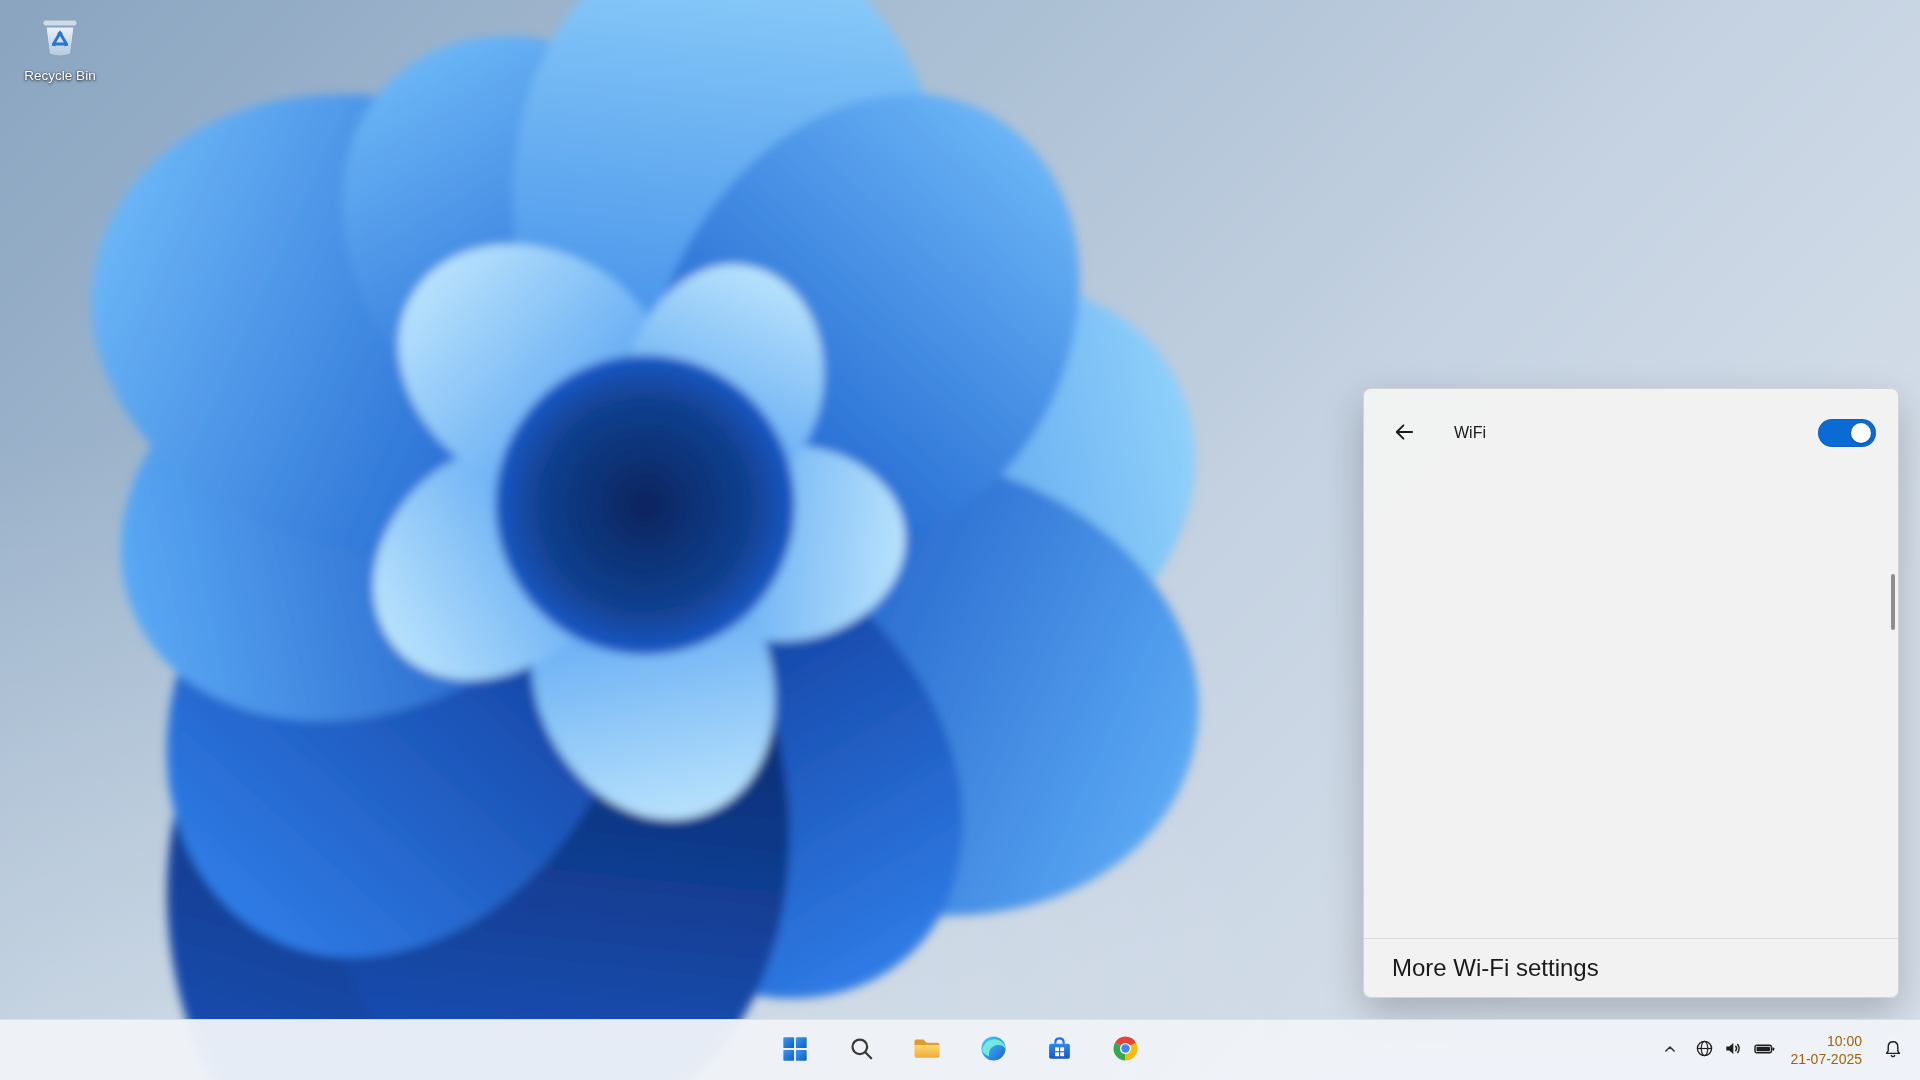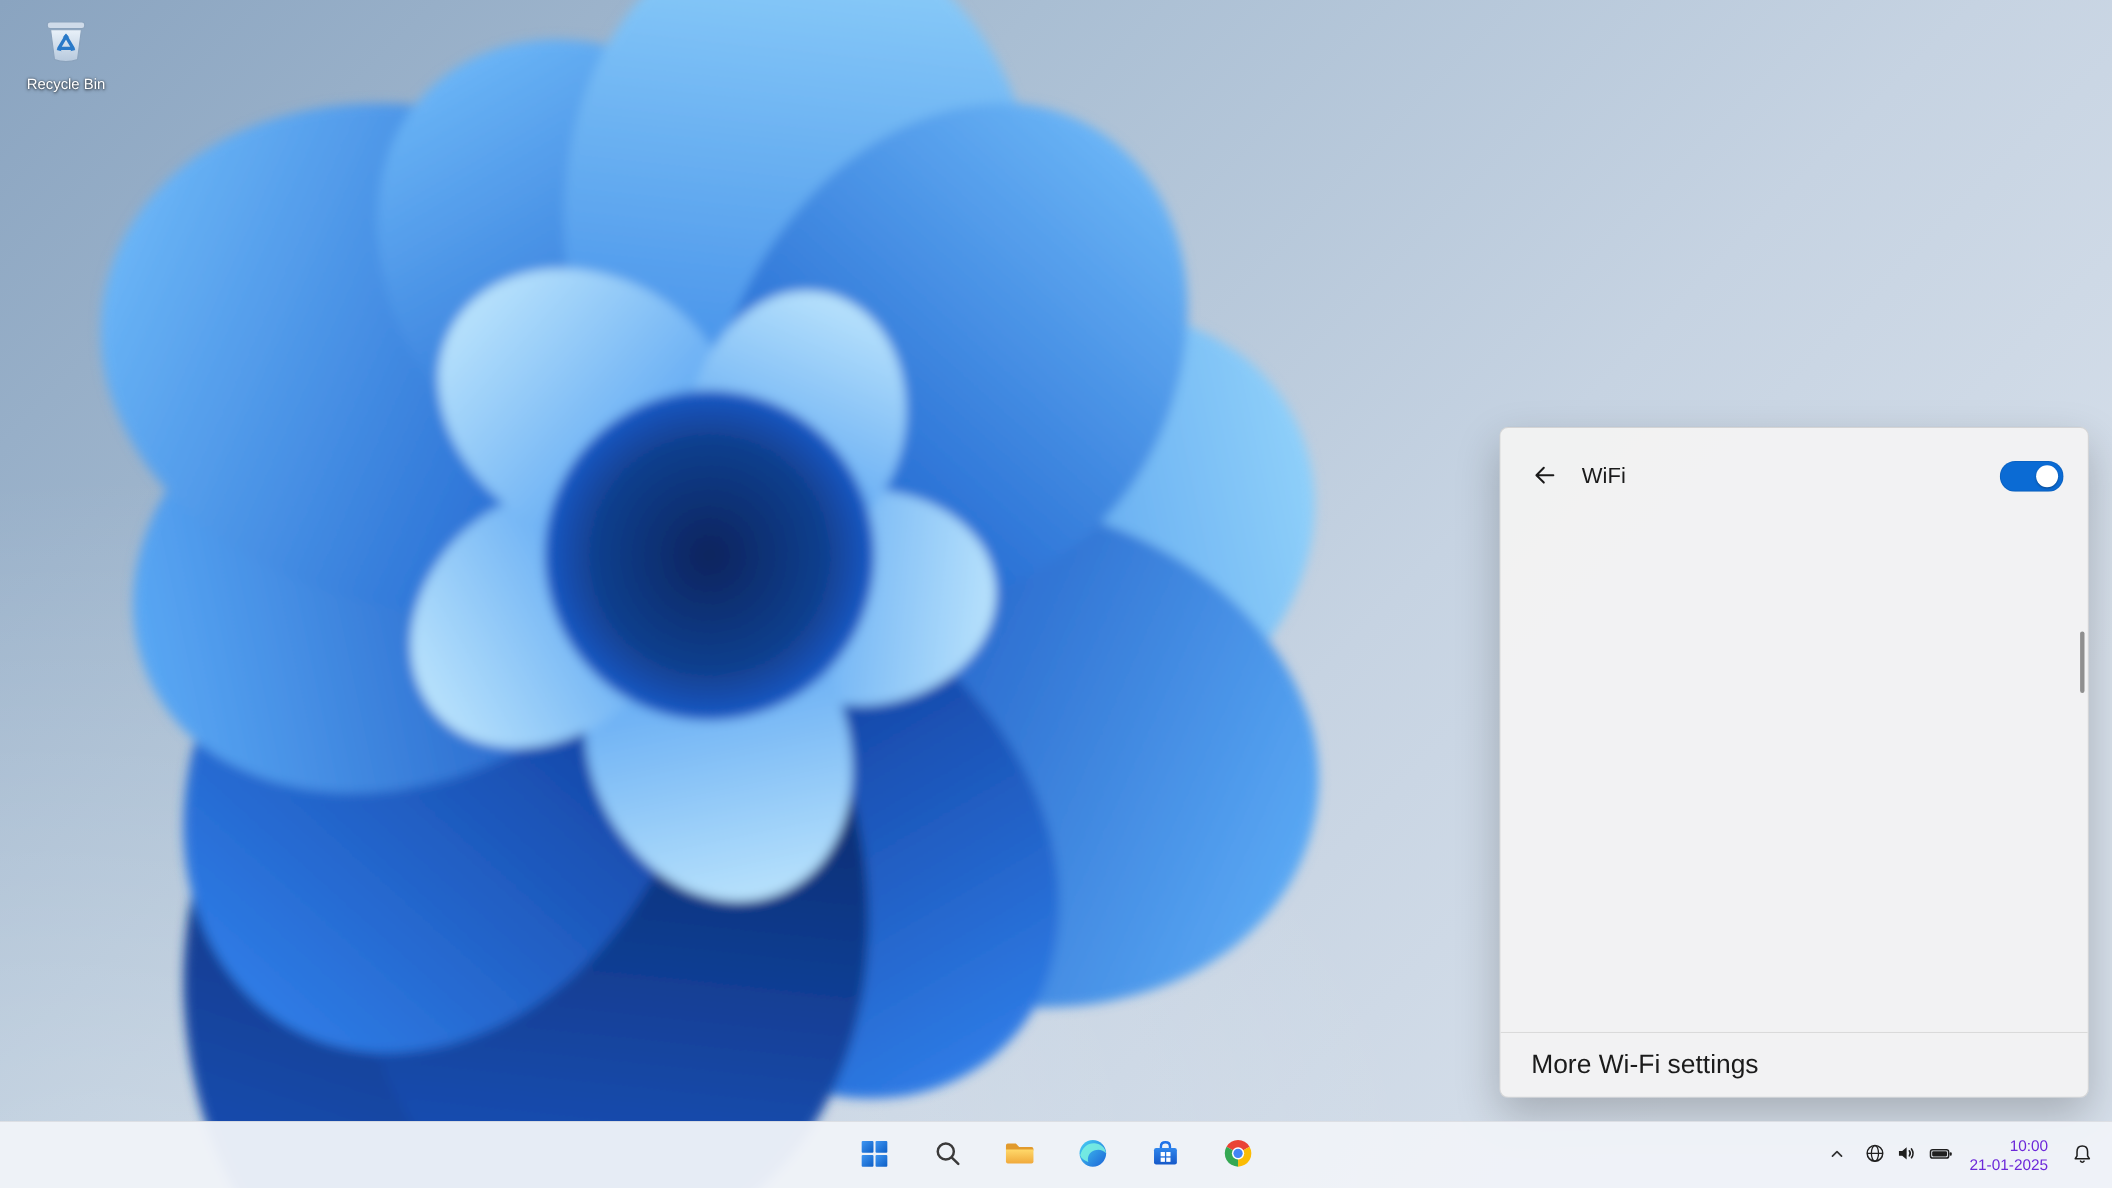--- a/index.html
+++ b/index.html
@@ -28,21 +28,21 @@
     background:rgba(243,243,243,.97);
     border:1px solid rgba(0,0,0,.12);
     border-radius:8px;
     box-shadow:0 16px 40px rgba(0,0,0,.22);
   }
   .panel-header { display:flex; align-items:center; padding:20px 22px 0 22px; height:68px; }
   .back-btn {
     width:36px; height:34px; border:none; background:transparent; border-radius:5px;
     display:flex; align-items:center; justify-content:center; cursor:pointer;
   }
-  .panel-title { margin-left:16px; font-size:20px; color:#1b1b1b; }
+  .panel-title { margin-left:32px; font-size:16px; color:#1b1b1b; }
   .toggle {
     margin-left:auto; width:58px; height:28px; border-radius:14px;
     background:#0b6bd4; border:1px solid rgba(0,0,0,.08);
     position:relative; cursor:pointer;
   }
   .toggle .knob {
     position:absolute; top:3px; right:4px; width:20px; height:20px;
     border-radius:50%; background:#ffffff; box-shadow:0 1px 2px rgba(0,0,0,.3);
   }
   .network-list { padding:8px 10px 0 10px; }
@@ -84,21 +84,21 @@
   }
   .tray-btn {
     height:46px; border:none; background:transparent; border-radius:6px;
     display:flex; align-items:center; justify-content:center; cursor:pointer;
     padding:0 3px;
   }
   .clock-block {
     display:flex; flex-direction:column; align-items:flex-end; justify-content:center;
     padding:0 10px; height:46px; border-radius:6px; cursor:pointer;
   }
-  .clock-time, .clock-date { font-size:14px; color:#6d28d9; line-height:1.3; text-align:right; }
+  .clock-time, .clock-date { font-size:14px; color:#a16207; line-height:1.3; text-align:right; }
 </style>
 </head>
 <body>
 
 <div class="screen">
 
   <div class="wallpaper">
     <svg viewBox="0 0 1920 1080" preserveAspectRatio="none">
       <defs>
         <linearGradient id="bgG" x1="0" y1="0" x2="1" y2="0.55">
@@ -342,21 +342,21 @@
           <svg width="26" height="24" viewBox="0 0 24 24">
             <rect x="3" y="8.2" width="16.5" height="7.6" rx="2" fill="none" stroke="#1f1f1f" stroke-width="1.4"></rect>
             <rect x="4.5" y="9.7" width="13.5" height="4.6" rx="1" fill="#1f1f1f"></rect>
             <rect x="20.4" y="10.4" width="1.9" height="3.2" rx="0.9" fill="#1f1f1f"></rect>
           </svg>
         </span>
       </button>
 
       <div class="clock-block">
         <span class="clock-time">10:00</span>
-        <span class="clock-date">21-01-2025</span>
+        <span class="clock-date">21-07-2025</span>
       </div>
 
       <button class="tray-btn" style="width:42px">
         <span>
           <svg width="24" height="24" viewBox="0 0 24 24">
             <path d="M12 4.8 C9 4.8 7.2 7 7.2 10 V13.8 L5.6 16.4 H18.4 L16.8 13.8 V10 C16.8 7 15 4.8 12 4.8 Z" fill="none" stroke="#1f1f1f" stroke-width="1.4" stroke-linejoin="round"></path>
             <path d="M10.4 18.6 A1.8 1.8 0 0 0 13.6 18.6" fill="none" stroke="#1f1f1f" stroke-width="1.4" stroke-linecap="round"></path>
           </svg>
         </span>
       </button>

